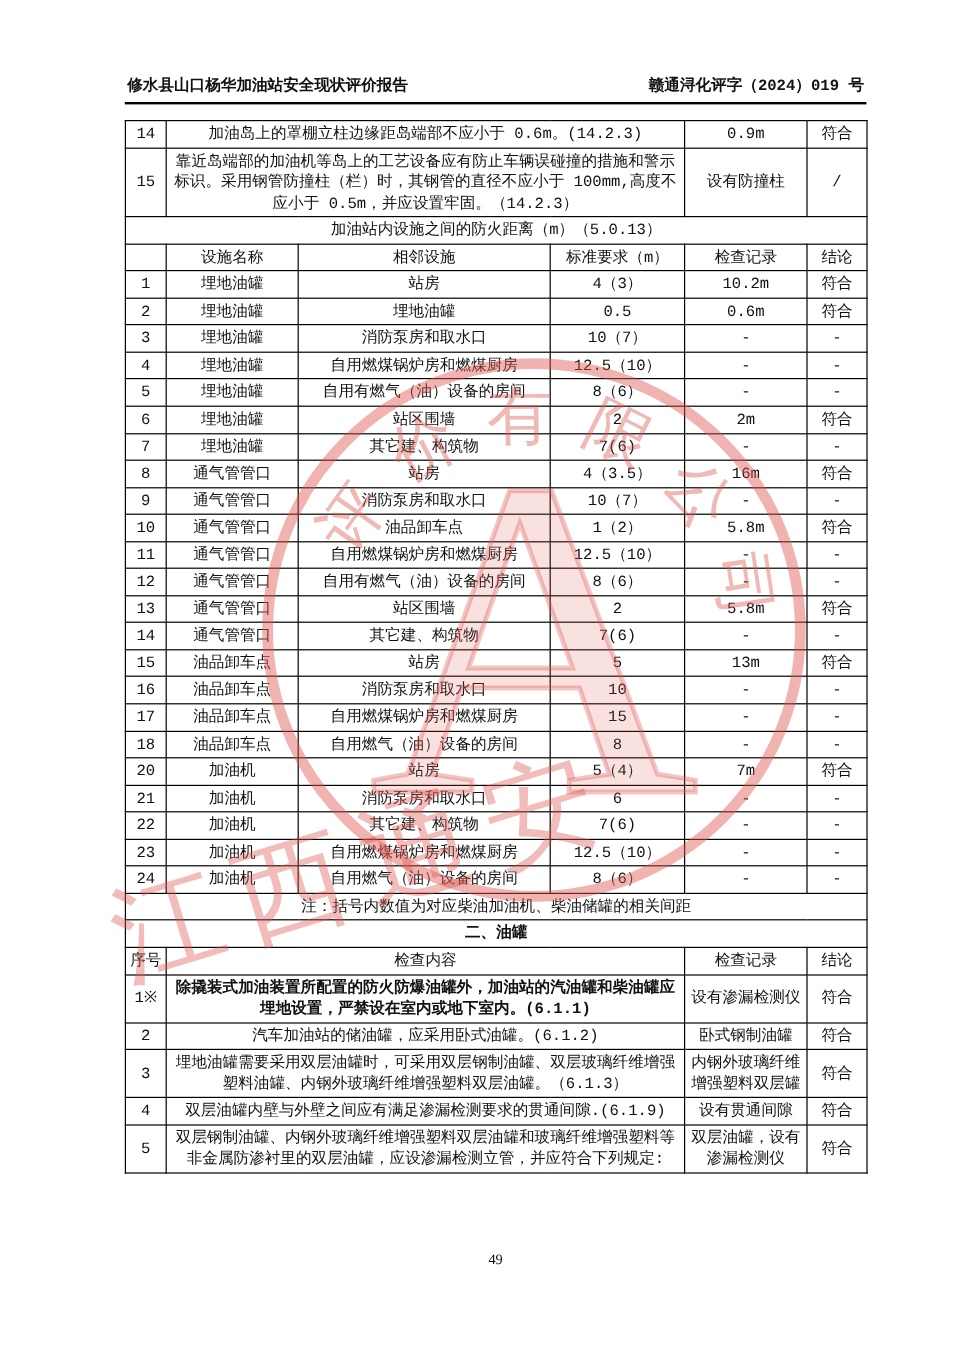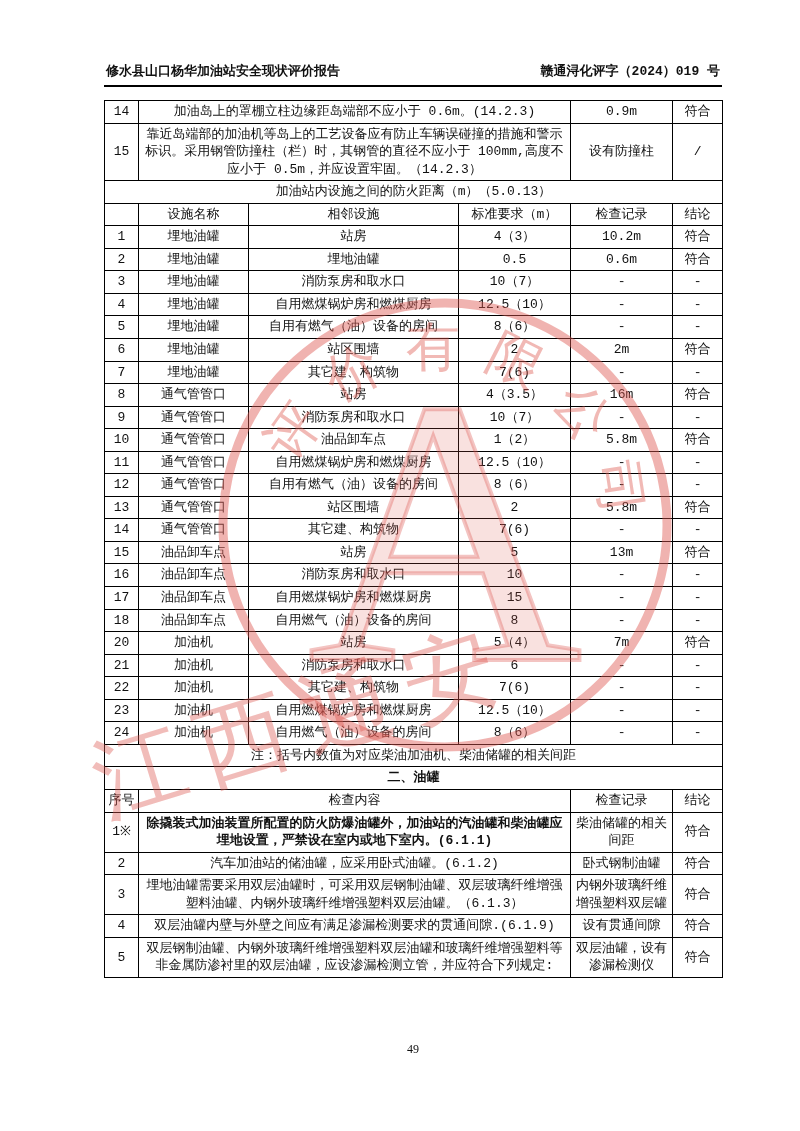--- a/index.html
+++ b/index.html
@@ -287,21 +287,21 @@
           <td colspan="3">检查内容</td>
           <td>检查记录</td>
           <td>结论</td>
         </tr>
       </tbody>
 
       <tbody>
           <tr>
             <td>1※</td>
             <td colspan="3" class="left bold">除撬装式加油装置所配置的防火防爆油罐外，加油站的汽油罐和柴油罐应埋地设置，严禁设在室内或地下室内。(6.1.1)</td>
-            <td>柴油储罐的相关间距</td>
+            <td>设有渗漏检测仪</td>
             <td>符合</td>
           </tr>
           <tr>
             <td>2</td>
             <td colspan="3" class="left">汽车加油站的储油罐，应采用卧式油罐。(6.1.2)</td>
             <td>卧式钢制油罐</td>
             <td>符合</td>
           </tr>
           <tr>
             <td>3</td>

